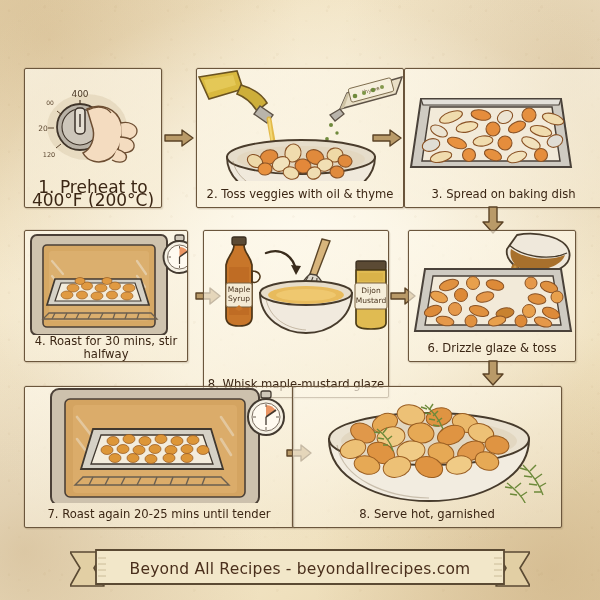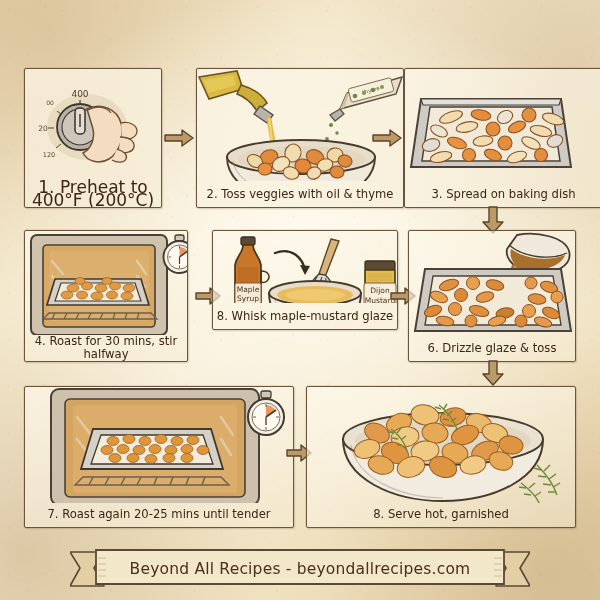--- a/index.html
+++ b/index.html
@@ -328,21 +328,21 @@
     </div>
     <div class="caption">4. Roast for 30 mins, stir halfway</div>
   </div>
 
   <div class="arrow-r" style="left:195px; top:286px;">
     <svg width="26" height="20" viewBox="0 0 26 20">
       <path d="M1 7 H15 V2 L25 10 L15 18 V13 H1 Z" fill="#b99a68" stroke="#5b4326" stroke-width="1.4" stroke-linejoin="round"></path>
     </svg>
   </div>
 
-  <div class="panel" style="left:212px; top:230px; width:186px; height:100px;padding-left:48px;">
+  <div class="panel" style="left:203px; top:230px; width:186px; height:168px;padding-left:48px;">
     <div class="art">
       <svg viewBox="0 0 186 106" width="186" height="106">
 
         <g>
           <rect x="28" y="6" width="14" height="8" rx="2" fill="#5b4a34" stroke="#3b2f20" stroke-width="1.3"></rect>
           <path d="M30 14 C30 22 24 24 22 34 L22 86 C22 92 26 95 35 95 C44 95 48 92 48 86 L48 34 C46 24 40 22 40 14 Z" fill="#c8762a" stroke="#4d3517" stroke-width="1.7"></path>
           <path d="M48 40 C56 40 58 46 54 50 C52 52 48 52 48 50 Z" fill="none" stroke="#4d3517" stroke-width="1.5"></path>
           <path d="M25 36 L45 36 L45 84 L25 84 Z" fill="#b8641f" opacity=".55"></path>
           <rect x="22" y="52" width="26" height="24" rx="2" fill="#f4ead4" stroke="#7a6340" stroke-width="1"></rect>
           <text x="35" y="61" text-anchor="middle" font-size="7.5" fill="#4a3520" font-family="DejaVu Sans, sans-serif">Maple</text>
@@ -508,21 +508,21 @@
     </div>
     <div class="caption">7. Roast again 20-25 mins until tender</div>
   </div>
 
   <div class="arrow-r" style="left:286px; top:443px;">
     <svg width="26" height="20" viewBox="0 0 26 20">
       <path d="M1 7 H15 V2 L25 10 L15 18 V13 H1 Z" fill="#b99a68" stroke="#5b4326" stroke-width="1.4" stroke-linejoin="round"></path>
     </svg>
   </div>
 
-  <div class="panel tall" style="left:306px; top:386px; width:270px; height:142px;">
+  <div class="panel tall" style="left:292px; top:386px; width:270px; height:142px;">
     <div class="art">
       <svg viewBox="0 0 270 118" width="270" height="118">
 
         <g>
           <path d="M36 52 C36 92 86 114 136 114 C186 114 236 92 236 52 Z" fill="#f2ece0" stroke="#473b2c" stroke-width="2"></path>
           <ellipse cx="136" cy="52" rx="100" ry="26" fill="#eae2d1" stroke="#473b2c" stroke-width="2"></ellipse>
           <ellipse cx="136" cy="54" rx="88" ry="21" fill="#e2d7c1"></ellipse>
           <path d="M44 58 C50 92 92 110 136 111" fill="none" stroke="#8d7a5e" stroke-width="1.2" opacity=".4"></path>
         </g>
 

